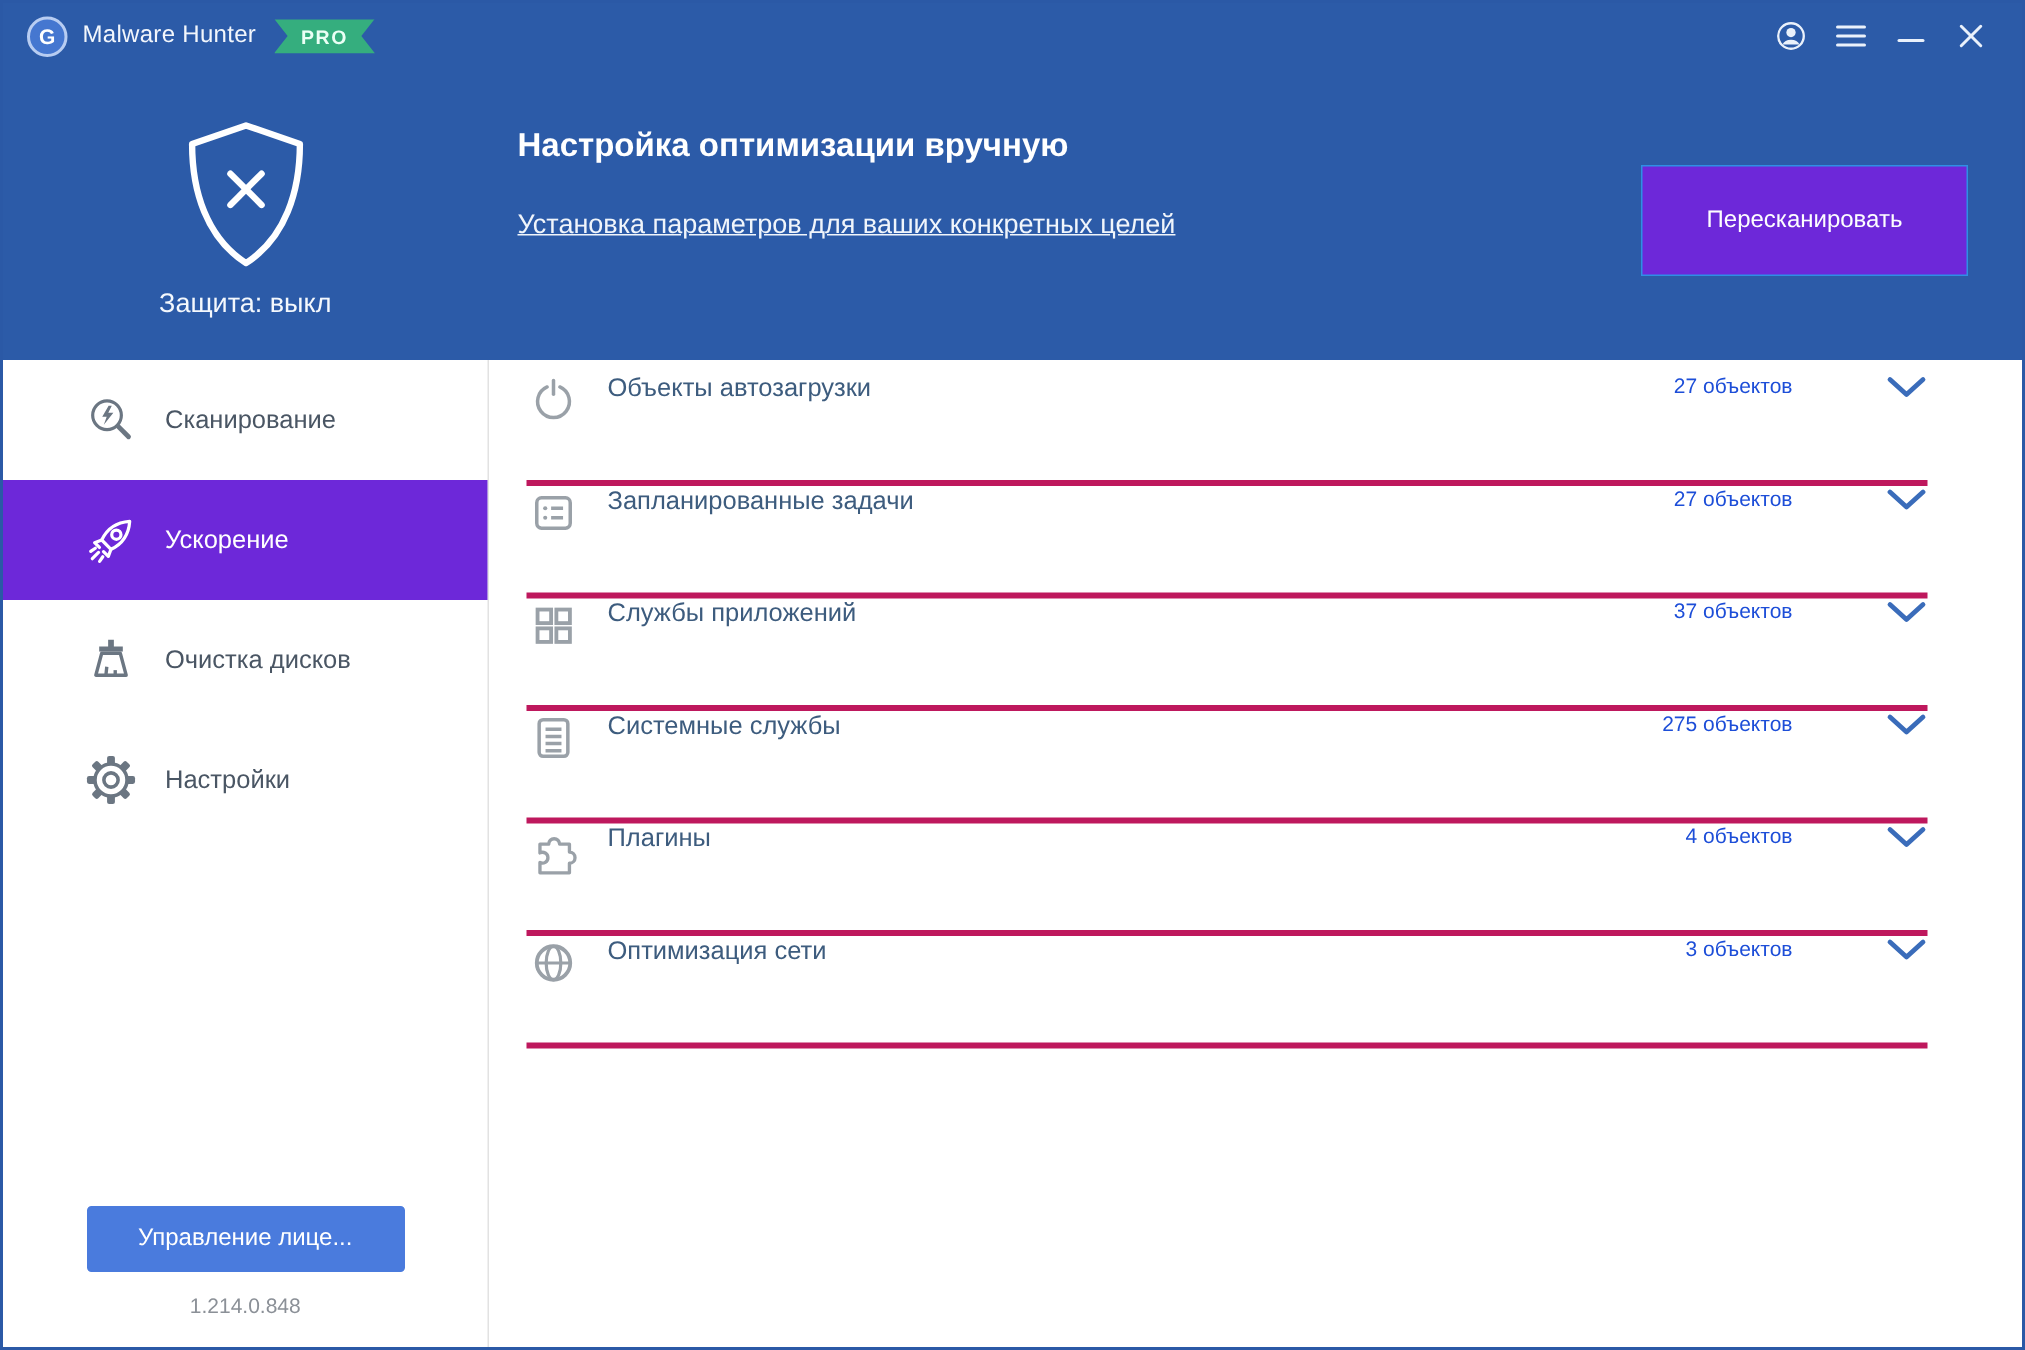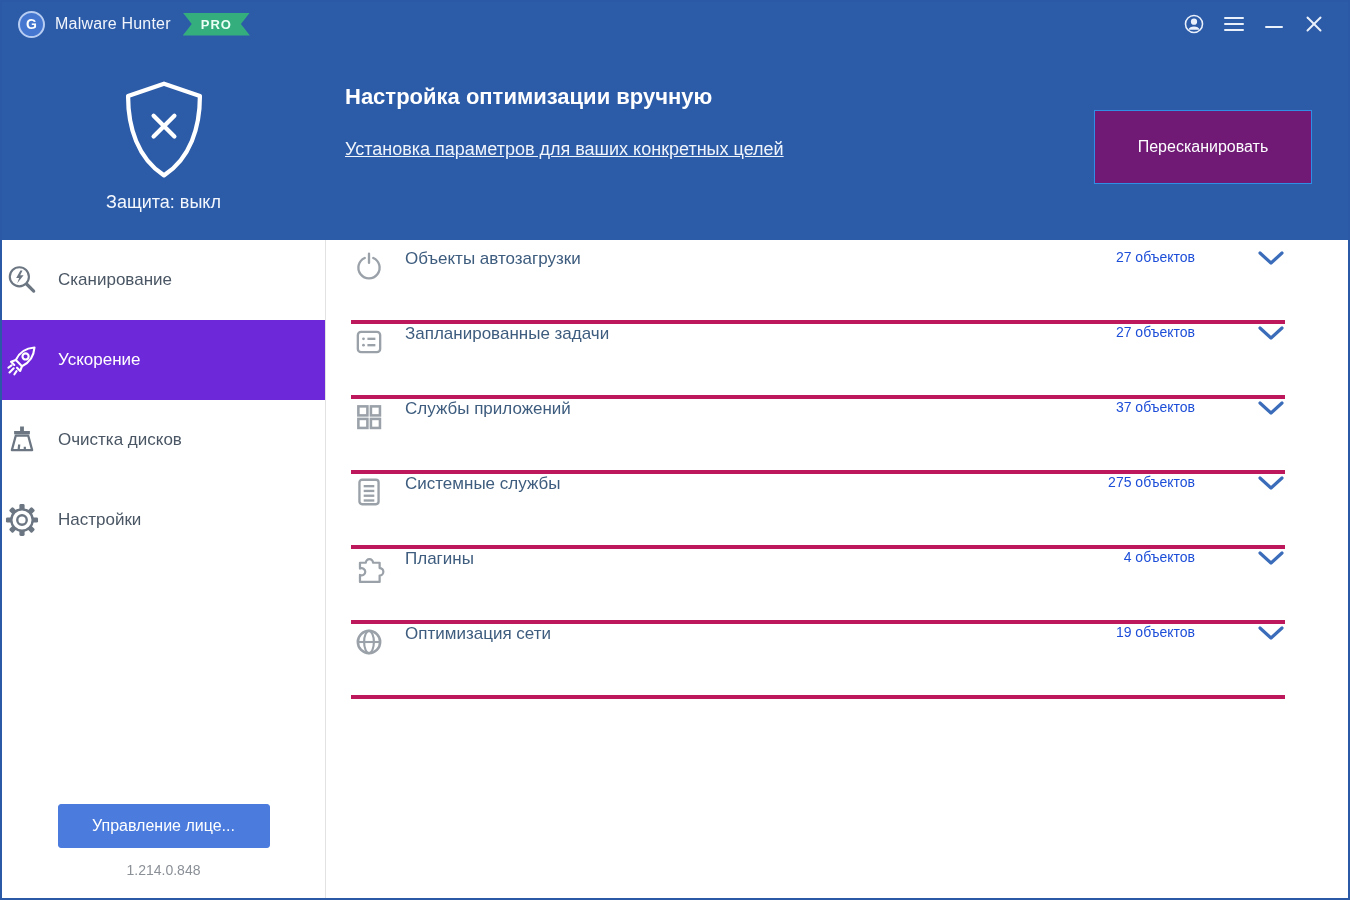--- a/index.html
+++ b/index.html
@@ -46,34 +46,34 @@
     display:flex; flex-direction:column; align-items:center; justify-content:center;
   }
   .shield { margin-top:4px; }
   .protection-label { margin-top:10px; font-size:18px; color:#f4f8fd; }
   .header-main { flex:1; position:relative; padding:38px 260px 0 20px; }
   .header-title { font-size:22px; font-weight:bold; color:#fff; }
   .header-subtitle { margin-top:29px; font-size:18px; font-weight:normal; color:#f0f5fb;text-decoration:underline; }
   .rescan-btn {
     position:absolute; right:36px; top:64px;
     width:218px; height:74px;
-    background:#701a75; border:1px solid #2e8fe4; color:#fdfeff;
+    background:#6d28d9; border:1px solid #2e8fe4; color:#fdfeff;
     font-size:16px; font-family:inherit; cursor:pointer;
   }
 
   
   .app-body { flex:1; display:flex; min-height:0; }
 
   .sidebar {
     width:324px; flex:0 0 324px; position:relative;
     border-right:1px solid #e2e2e2; background:#fff;
   }
   .nav-item {
     height:80px; display:flex; align-items:center;
-    cursor:pointer;
+    padding-left:52px; cursor:pointer;
     color:#4a5664; font-size:17px;
   }
   .nav-icon { width:40px; height:40px; margin-right:16px; color:#6b7682; display:flex; align-items:center; justify-content:center; }
   .nav-item.active { background:#6d28d9; color:#fff; }
   .nav-item.active .nav-icon { color:#fff; }
 
   .sidebar-bottom {
     position:absolute; left:0; bottom:20px; width:100%;
     text-align:center;
   }
@@ -298,21 +298,21 @@
   </div>
         <div class="row">
     <span class="row-icon">
             <svg width="34" height="34" viewBox="0 0 32 32" fill="none" stroke="currentColor" stroke-width="2.4">
     <circle cx="16" cy="16" r="10.5"></circle>
     <ellipse cx="16" cy="16" rx="4.6" ry="10.5" stroke-width="2"></ellipse>
     <line x1="5.5" y1="16" x2="26.5" y2="16" stroke-width="2"></line>
   </svg>
           </span>
     <span class="row-label">Оптимизация сети</span>
-    <span class="row-count">19 объектов</span>
+    <span class="row-count">3 объектов</span>
     <span class="chevron">
       <svg width="28" height="18" viewBox="0 0 28 18" fill="none" stroke="currentColor" stroke-width="3.2" stroke-linecap="round" stroke-linejoin="round">
         <path d="M3 4 L14 14 L25 4"></path>
       </svg>
     </span>
   </div>
       </div>
 
   </div>
 </div>

